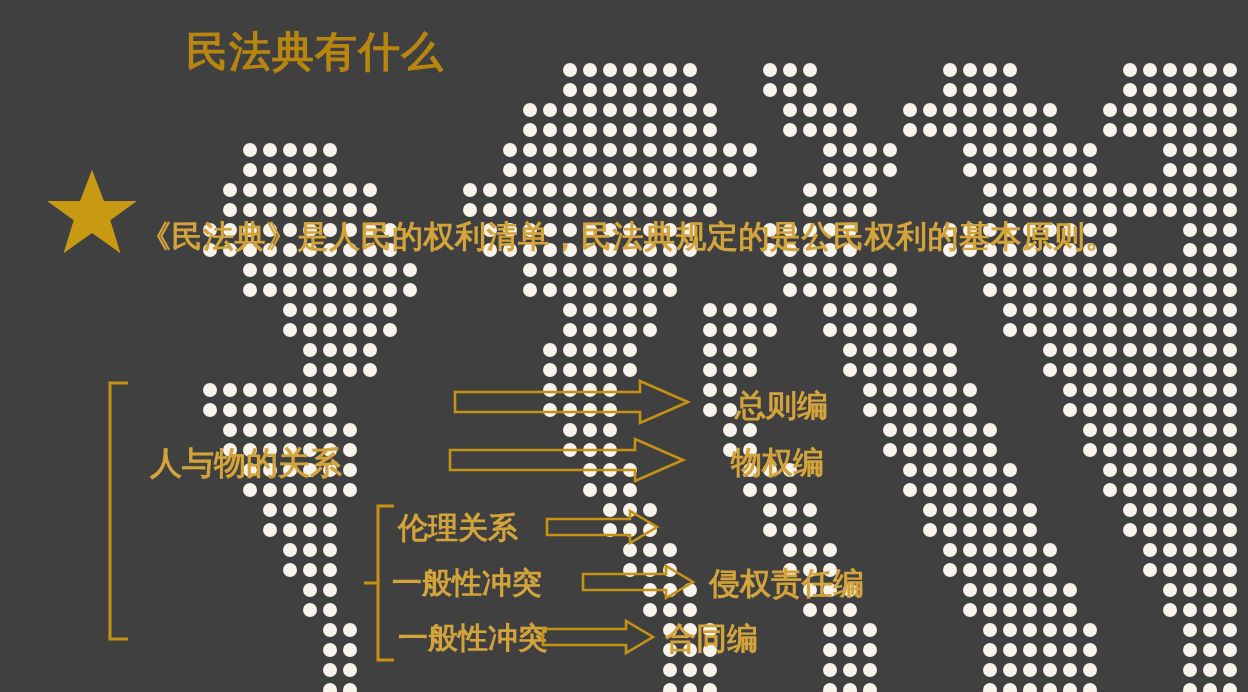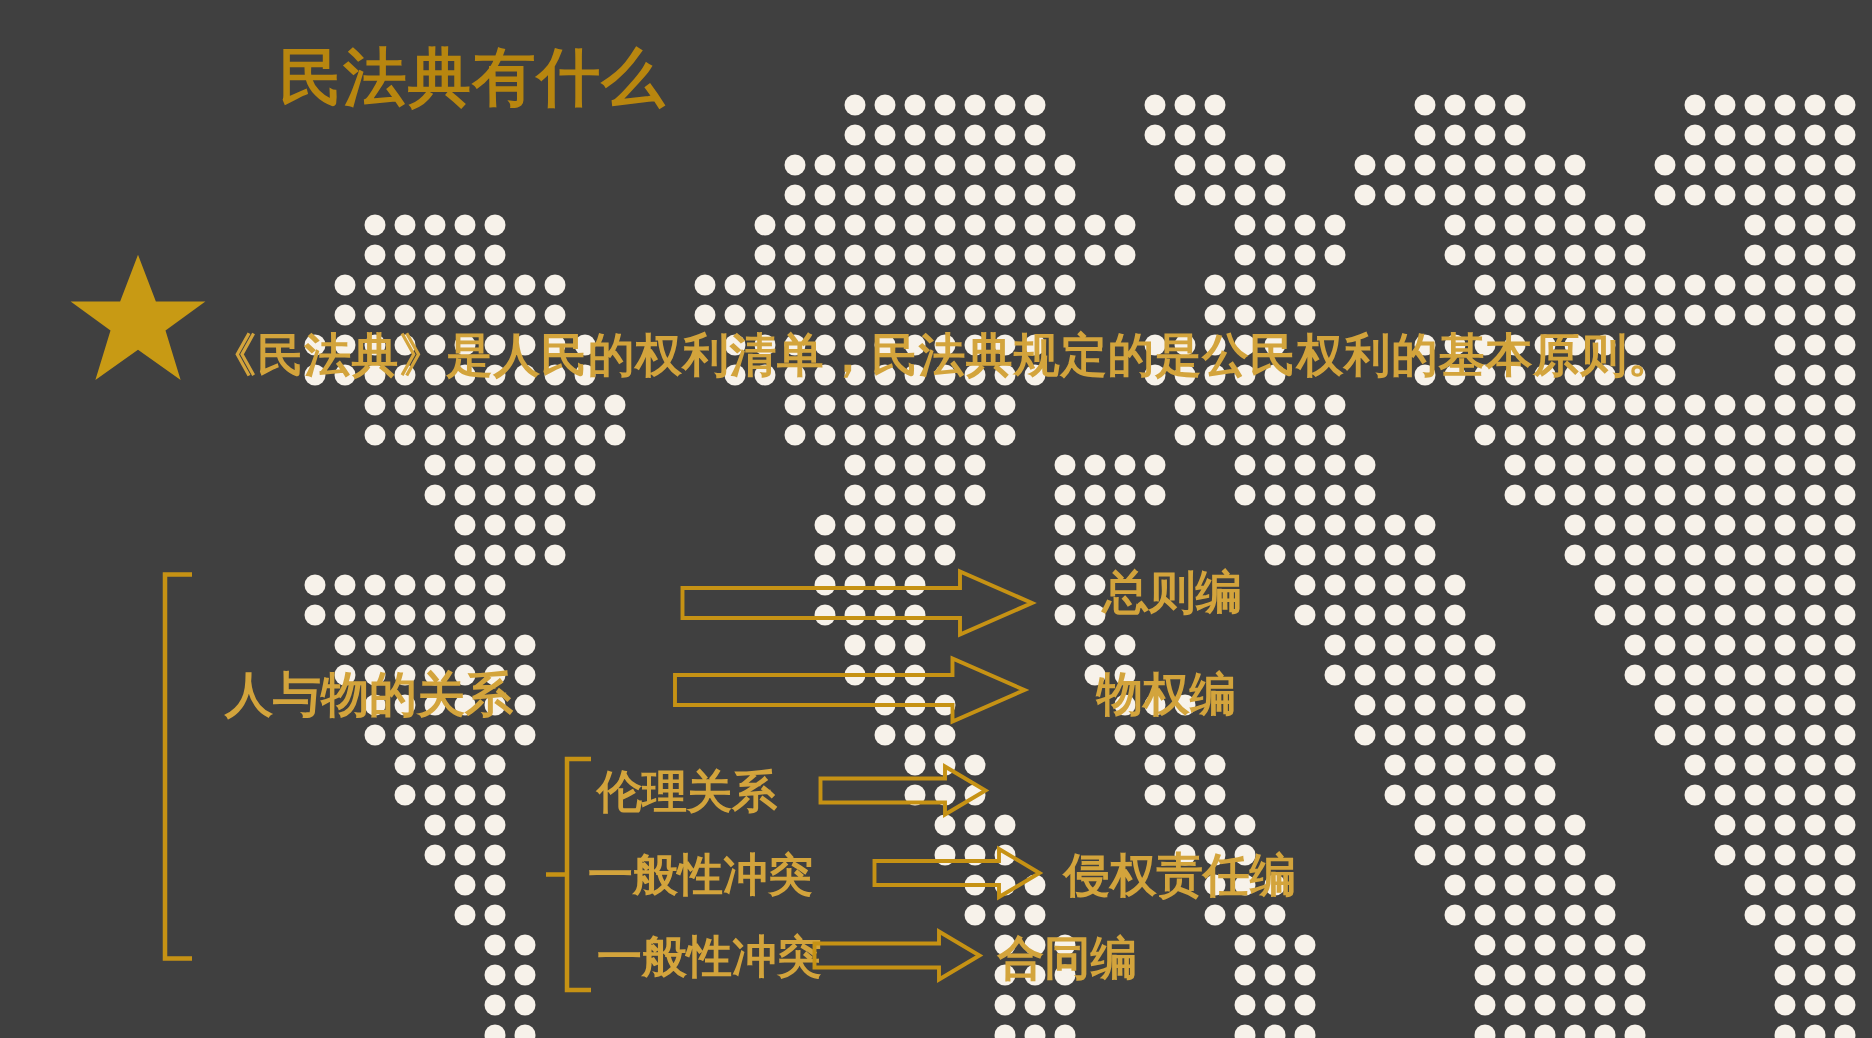--- a/index.html
+++ b/index.html
@@ -959,21 +959,21 @@
 
     <svg class="bracket-svg" style="left:104px; top:380px;" width="30" height="262" viewBox="0 0 30 262" xmlns="http://www.w3.org/2000/svg">
       <path d="M24 3 L6 3 L6 259 L24 259" fill="none" stroke="#c69214" stroke-width="3"></path>
     </svg>
 
 
     <svg class="arrow-svg" style="left:452px; top:378px;" width="240" height="48" viewBox="0 0 240 48" xmlns="http://www.w3.org/2000/svg">
       <path d="M3 14 L188 14 L188 3 L236 24 L188 45 L188 34 L3 34 Z" fill="none" stroke="#c69214" stroke-width="2.6" stroke-linejoin="miter"></path>
     </svg>
 
-    <div class="node result" style="left:735px; top:374px;">总则编</div>
+    <div class="node result" style="left:735px; top:385px;">总则编</div>
 
     <div class="node lvl1" style="left:150px; top:442px;">人与物的关系</div>
 
     <svg class="arrow-svg" style="left:447px; top:436px;" width="240" height="48" viewBox="0 0 240 48" xmlns="http://www.w3.org/2000/svg">
       <path d="M3 14 L188 14 L188 3 L236 24 L188 45 L188 34 L3 34 Z" fill="none" stroke="#c69214" stroke-width="2.6" stroke-linejoin="miter"></path>
     </svg>
 
     <div class="node result" style="left:731px; top:442px;">物权编</div>
 
 

